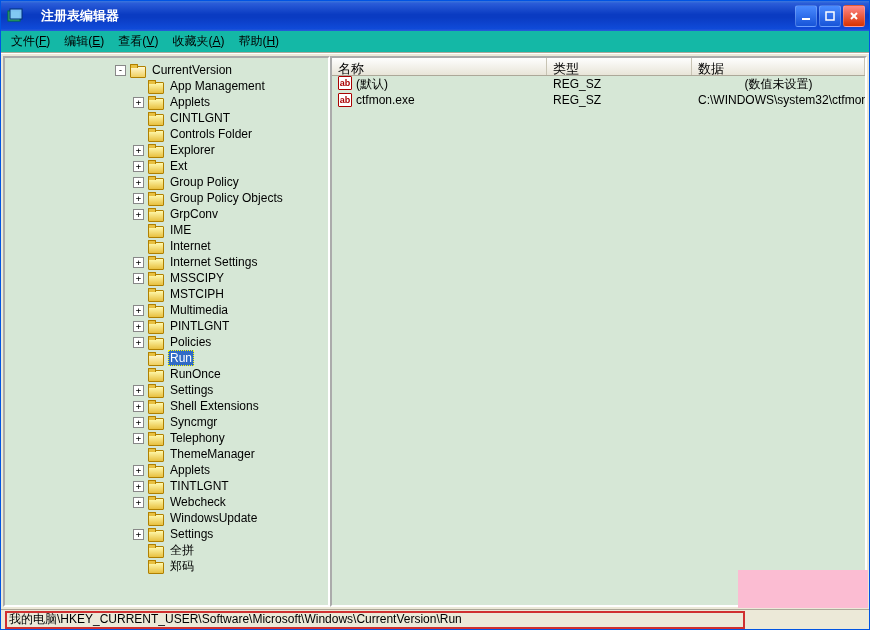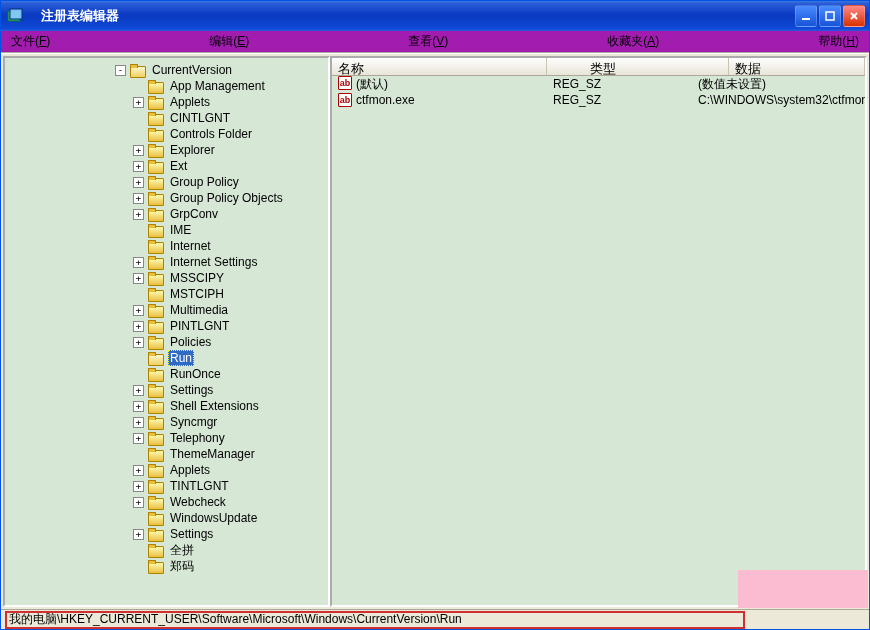--- a/index.html
+++ b/index.html
@@ -5,37 +5,37 @@
   * { box-sizing: border-box; margin: 0; padding: 0; font-family: "Tahoma", "SimSun", sans-serif; font-size: 12px; }
   body { width: 870px; height: 630px; overflow: hidden; background: #ece9d8; }
   .window { width: 870px; height: 630px; border: 1px solid #0054e3; display: flex; flex-direction: column; background: #ece9d8; }
   .titlebar { height: 30px; background: linear-gradient(to bottom, #3b77dd 0%, #2a5cd8 8%, #0a3bc2 45%, #0a3bc2 55%, #0f4ad8 92%, #2a5cd8 100%); display: flex; align-items: center; color: #fff; padding: 0 4px 0 6px; gap: 12px; }
   .app-icon { width: 16px; height: 16px; margin-right: 6px; display:flex; align-items:center; justify-content:center;}
   .title-text { flex: 1; font-weight: bold; font-size: 13px; }
   .win-btns { display: flex; gap: 2px; }
   .win-btn { width: 22px; height: 22px; border-radius: 3px; display:flex; align-items:center; justify-content:center; color:#fff; font-weight:bold; font-family: "Marlett", sans-serif; }
   .btn-min, .btn-max { background: linear-gradient(to bottom,#4a8bff,#1754d8); border:1px solid #fff3; }
   .btn-close { background: linear-gradient(to bottom,#f88,#d83200); border:1px solid #fff3;}
-  .menubar { height: 22px; background: #a21caf; border-bottom: 1px solid #aca899; display:flex; align-items:center; padding: 0 4px; gap: 2px; justify-content: space-between;}
+  .menubar { height: 22px; background: #14b8a6; border-bottom: 1px solid #aca899; display:flex; align-items:center; padding: 0 4px; gap: 2px;}
   .menu-item { padding: 2px 6px; cursor: default; }
   .menu-item u { text-decoration: underline; }
   .content { flex: 1; display: flex; border-top: 1px solid #fff; min-height:0;}
   .tree-pane { width: 327px; background: #d6e7d6; border: 2px inset #fff; margin: 2px 0 2px 2px; overflow: auto; position: relative;}
   .list-pane { flex:1; background: #d6e7d6; border: 2px inset #fff; margin: 2px 2px 2px 0; display:flex; flex-direction:column; overflow:hidden;}
   .list-header { display:flex; background: linear-gradient(to bottom,#fefefe,#e8e5d8); border-bottom:1px solid #aca899; height:18px; flex-shrink:0;}
   .list-header .col { border-right:1px solid #c8c4b4; padding: 2px 6px; font-size:13px;}
   .col-name { width: 215px; }
-  .col-type { width: 145px; margin-left: 37px; }
+  .col-type { width: 145px; }
   .col-data { flex:1; }
   .list-body { flex:1; overflow:auto;}
   .list-row { display:flex; height: 16px; align-items:center;}
   .cell { padding: 0 6px; white-space: nowrap; overflow: hidden;}
   .cell-name { width: 215px; display:flex; gap:4px;}
   .cell-type { width: 145px; }
-  .cell-data { flex:1; }
+  .cell-data { flex:1;text-align:center; }
   .val-icon { width:14px; height:14px; border:1px solid #a00; background:#fff; color:#a00; font-size:9px; font-weight:bold; display:flex; align-items:center; justify-content:center; border-radius:1px; flex-shrink:0;}
   
   .tree { padding: 4px 0 4px 2px; }
   .node { display:flex; align-items:center; height: 16px; white-space: nowrap;}
   .indent { display:inline-block; height:16px; flex-shrink:0;}
   .exp { width:11px; height:11px; border:1px solid #888; background:#fff; display:flex; align-items:center; justify-content:center; font-size:9px; line-height:1; margin-right:4px; flex-shrink:0; font-family: monospace;}
   .noexp { width:11px; height:11px; margin-right:4px; flex-shrink:0;}
   .folder { width:16px; height:13px; margin-right:4px; flex-shrink:0; position:relative;}
   .folder::before { content:""; position:absolute; left:0; top:2px; width:14px; height:10px; background:linear-gradient(to bottom,#fffab0,#e8c040); border:1px solid #b08000; border-radius:1px;}
   .folder::after { content:""; position:absolute; left:0; top:0; width:6px; height:3px; background:#e8c040; border:1px solid #b08000; border-bottom:none; border-radius:1px 1px 0 0;}

